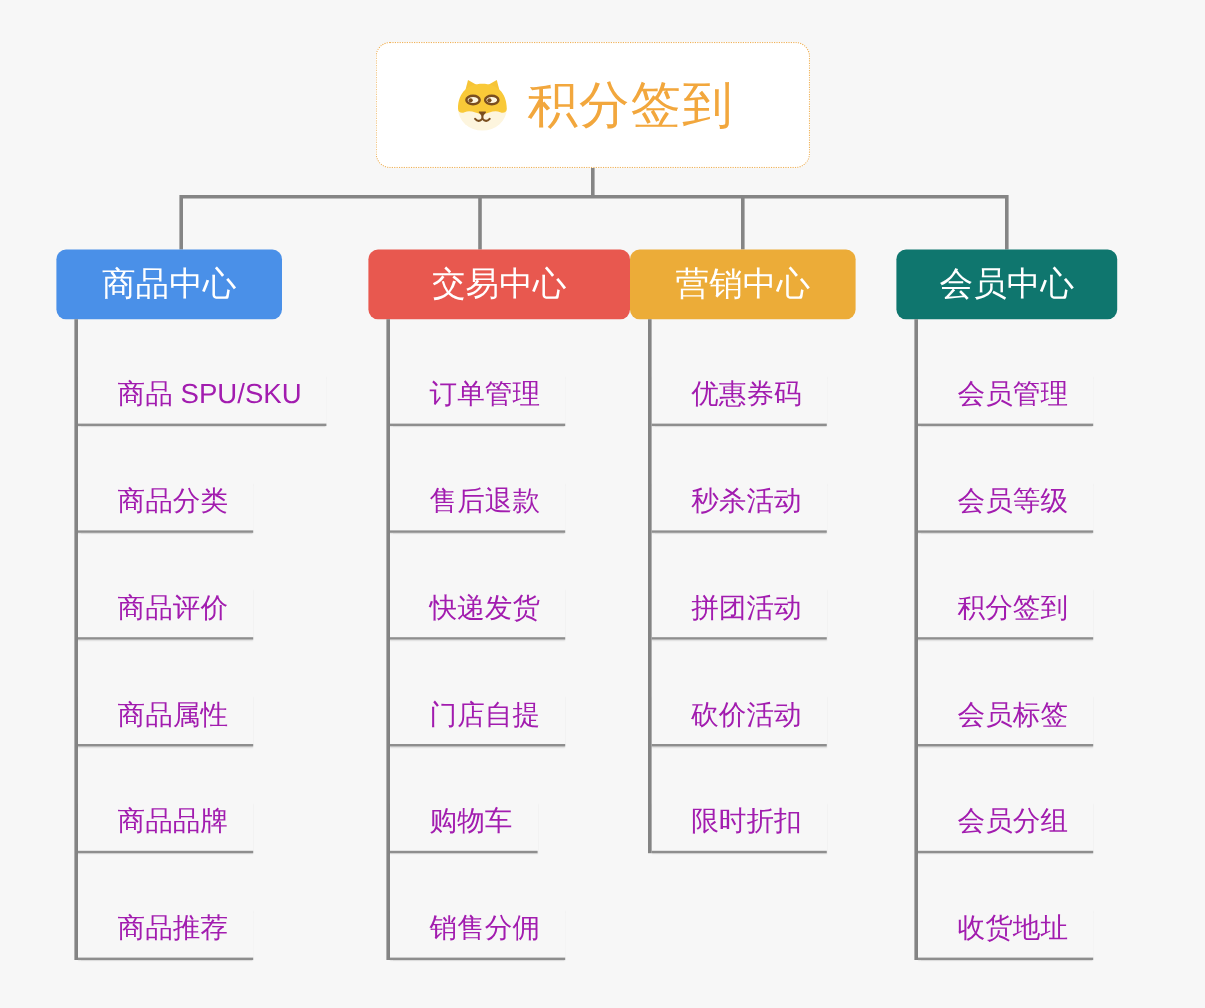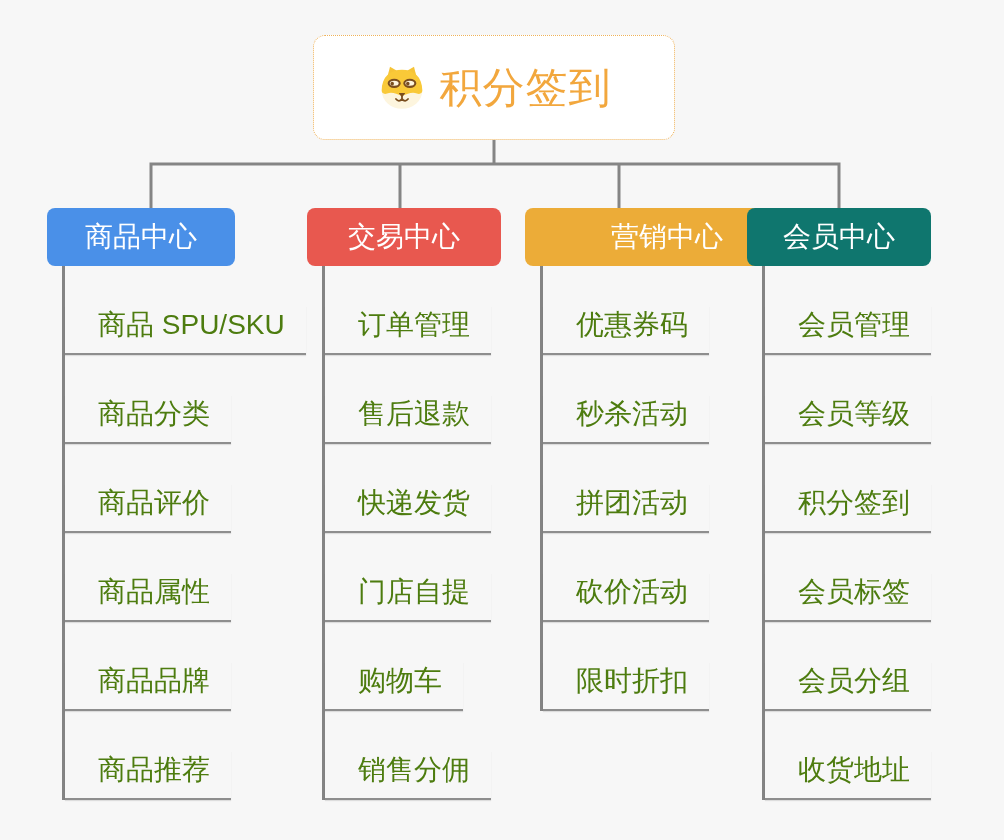--- a/index.html
+++ b/index.html
@@ -41,40 +41,40 @@
   .head{
     height:58px;
     border-radius:8px;
     display:flex;align-items:center;justify-content:center;
     color:#ffffff;
     font-size:28px;
     white-space:nowrap;
     background:#999;
   }
   .b0 .head{width:188px;}
-  .b1 .head{width:194px;}
+  .b1 .head{width:218px;}
   .b2 .head{width:188px;}
   .b3 .head{width:184px;}
 
   .children{
     margin-left:15px;
     border-left:3px solid #848484;
     width:max-content;
   }
   .row{
     height:89px;
     display:flex;align-items:flex-end;
   }
   .lbl{
     display:inline-block;
     padding:0 21px 9px 33px;
     border-bottom:2px solid #8e8e8e;
     box-shadow:0 1px 1px rgba(0,0,0,0.10);
-    font-size:28px;
-    color:#4d7c0f;
+    font-size:23px;
+    color:#a21caf;
     white-space:nowrap;
   }
 </style>
 </head>
 <body>
 
 <div class="canvas">
 
   <svg class="connectors" width="1004" height="840" viewBox="0 0 1004 840">
     <path d="M494 140 L494 164 M151 208 L151 164 L839 164 L839 208 M400 164 L400 208 M619 164 L619 208" fill="none" stroke="#858585" stroke-width="3"></path>
@@ -146,21 +146,21 @@
       <div class="row">
           <span class="lbl">购物车</span>
         </div>
       <div class="row">
           <span class="lbl">销售分佣</span>
         </div>
     </div>
   </div>
 
   <div class="col b2">
-    <div class="head" style="background-color: rgb(236, 172, 56); padding-left: 48px;">营销中心</div>
+    <div class="head" style="background-color: rgb(236, 172, 56);">营销中心</div>
     <div class="children">
       <div class="row">
           <span class="lbl">优惠券码</span>
         </div>
       <div class="row">
           <span class="lbl">秒杀活动</span>
         </div>
       <div class="row">
           <span class="lbl">拼团活动</span>
         </div>

